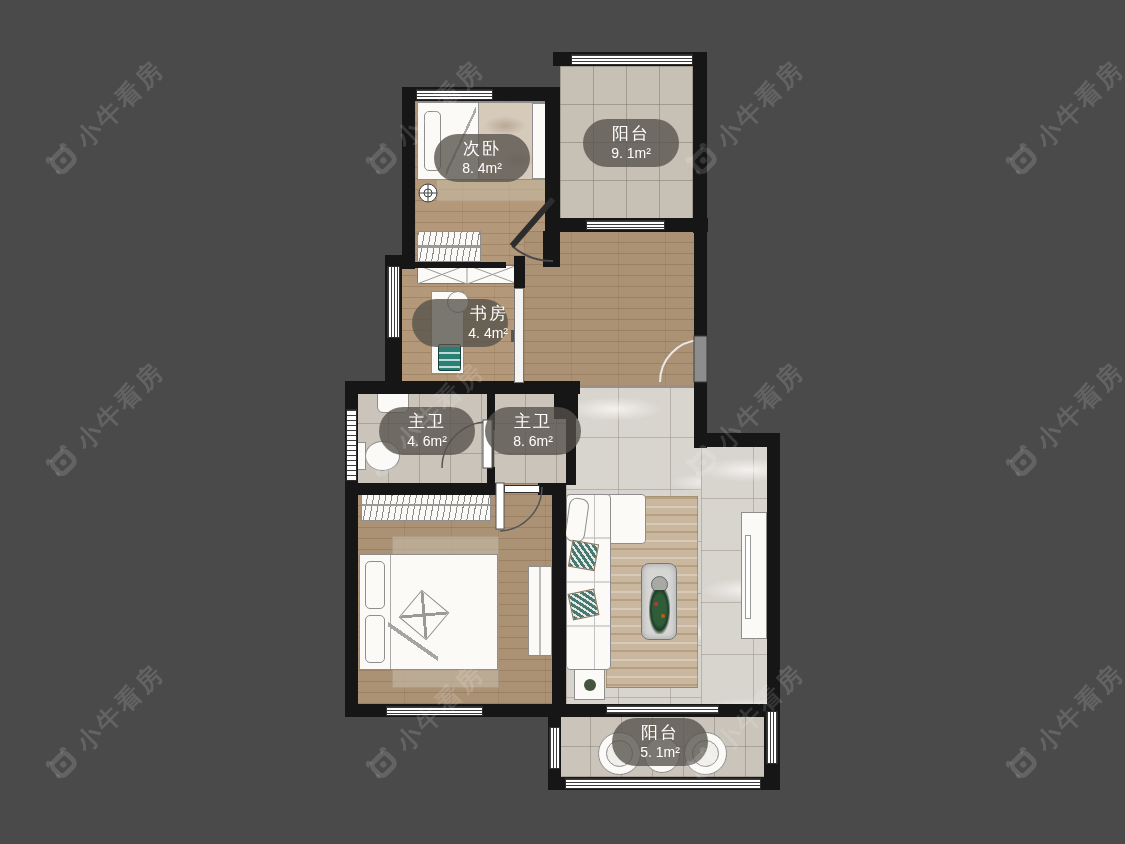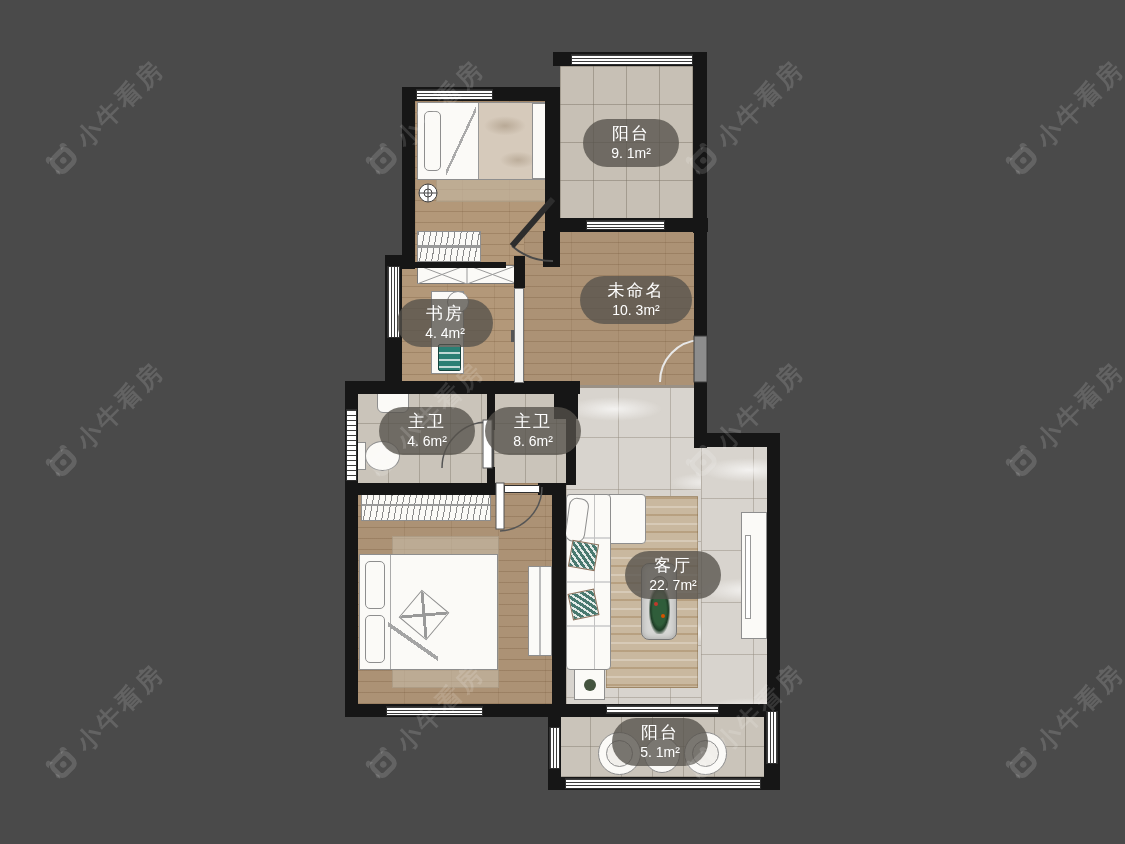--- a/index.html
+++ b/index.html
@@ -186,44 +186,40 @@
   </svg>
   <svg class="door" style="left:440px;top:418px;" width="54" height="54">
     <path d="M48 4 A46 46 0 0 0 2 50" fill="none" stroke="#555" stroke-width="1.5"></path>
     <rect x="43" y="2" width="9" height="48" fill="#fff" stroke="#555"></rect>
   </svg>
   <svg class="door" style="left:494px;top:483px;" width="50" height="50">
     <path d="M6 48 A44 44 0 0 0 48 4" fill="none" stroke="#555" stroke-width="1.5"></path>
     <rect x="2" y="0" width="8" height="46" fill="#fff" stroke="#555"></rect>
   </svg>
 
+  <div class="pill" style="left:434px;top:134px;">
+    <span class="nm">次卧</span>
+    <span class="ar">8. 4m²</span>
+  </div>
   <div class="pill" style="left:583px;top:119px;">
     <span class="nm">阳台</span>
     <span class="ar">9. 1m²</span>
   </div>
-  <div class="pill" style="left:580px;top:276px;width:112px;">
-    <span class="nm">未命名</span>
-    <span class="ar">10. 3m²</span>
-  </div>
-  <div class="pill" style="left:397px;top:299px;">
+  <div class="pill" style="left:412px;top:299px;align-items:flex-end;">
     <span class="nm">书房</span>
     <span class="ar">4. 4m²</span>
   </div>
   <div class="pill" style="left:379px;top:407px;">
     <span class="nm">主卫</span>
     <span class="ar">4. 6m²</span>
   </div>
   <div class="pill" style="left:485px;top:407px;">
     <span class="nm">主卫</span>
     <span class="ar">8. 6m²</span>
   </div>
-  <div class="pill" style="left:625px;top:551px;">
-    <span class="nm">客厅</span>
-    <span class="ar">22. 7m²</span>
-  </div>
   <div class="pill" style="left:612px;top:718px;">
     <span class="nm">阳台</span>
     <span class="ar">5. 1m²</span>
   </div>
 
   <div class="wm" style="left:105px;top:118px;">
       <svg width="34" height="34" viewBox="0 0 34 34" fill="currentColor">
         <path d="M9 4C5 3 3 6 4 10C6 8 8 8 11 9Z"></path>
         <path d="M25 4C29 3 31 6 30 10C28 8 26 8 23 9Z"></path>
         <rect x="7" y="9" width="20" height="17" rx="5" fill="none" stroke="currentColor" stroke-width="5"></rect>

